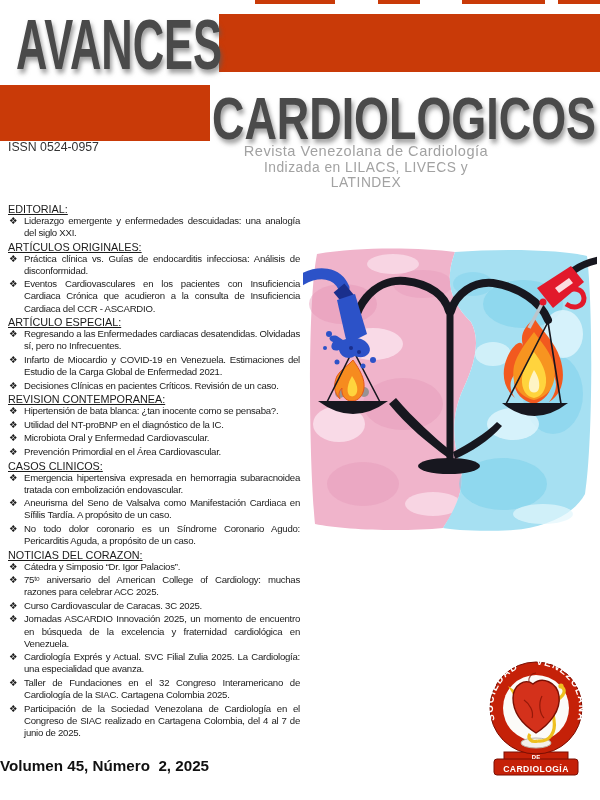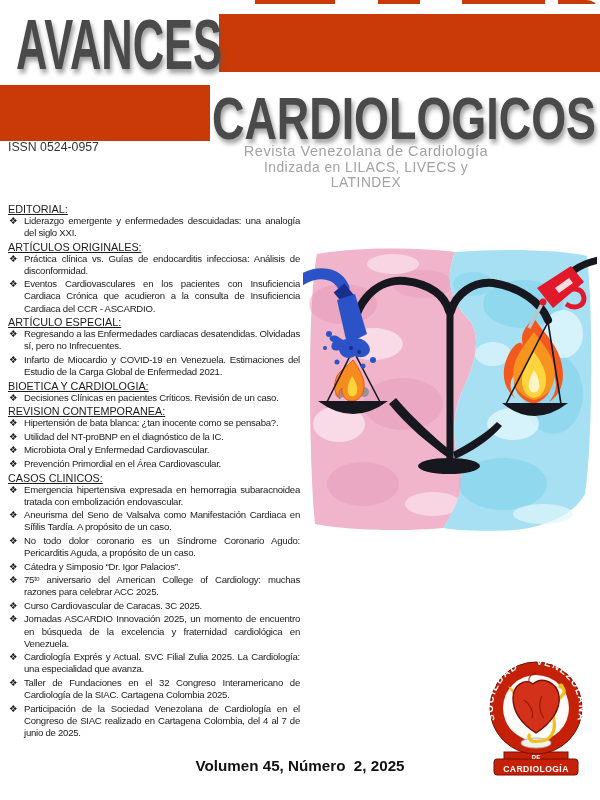--- a/index.html
+++ b/index.html
@@ -1,17 +1,17 @@
 <!DOCTYPE html>
 <html><head>
 <meta charset="utf-8">
 <style>
   html,body{margin:0;padding:0;background:#fff;}
   #page{position:relative;width:600px;height:800px;background:#fff;overflow:hidden;
-        font-family:"Liberation Sans",sans-serif;border-radius:14px;}
+        font-family:"Liberation Sans",sans-serif;}
 
   
   .dash{position:absolute;top:0;height:4px;background:#C93A08;}
   .bar{position:absolute;background:#C93A08;}
   #bar-right{left:219px;top:14px;width:381px;height:58px;}
   #bar-left{left:0;top:85px;width:210px;height:56px;}
   .title-svg{position:absolute;overflow:visible;}
   .title-svg text{fill:#4A4A4A;font-family:"Liberation Sans",sans-serif;font-weight:bold;
         filter:drop-shadow(2.5px 3px 2px rgba(90,90,90,.6));}
   #title1{left:14px;top:12px;}
@@ -27,21 +27,21 @@
   .item{display:flex;margin:0 0 1.5px 0;}
   .b{flex:none;width:15px;font-size:9.5px;line-height:12.1px;padding-left:1px;}
   .t{flex:1;text-align:justify;font-size:9.6px;line-height:12.1px;letter-spacing:-0.25px;}
 
   
   #illustration{position:absolute;left:303px;top:244px;}
   #svc-logo{position:absolute;left:484px;top:652px;}
   #svc-logo text{font-family:"Liberation Sans",sans-serif;}
 
   
-  #volume{position:absolute;left:0;top:757px;width:600px;text-align:center;
+  #volume{position:absolute;left:0;top:757px;width:600px;text-align:left;
           font-size:15.2px;font-weight:bold;color:#111;}
   #volume span{white-space:pre;}
 </style>
 </head>
 <body>
 
 <div id="page">
 
   <div class="dash" style="left:255px;width:80px;"></div>
   <div class="dash" style="left:378px;width:42px;"></div>
@@ -93,21 +93,20 @@
     <div class="sec">ARTÍCULO ESPECIAL:</div>
     <div class="item">
       <span class="b">❖</span>
       <span class="t">Regresando a las Enfermedades cardiacas desatendidas. Olvidadas sí, pero no Infrecuentes.</span>
     </div>
     <div class="item">
       <span class="b">❖</span>
       <span class="t">Infarto de Miocardio y COVID-19 en Venezuela. Estimaciones del Estudio de la Carga Global de Enfermedad 2021.</span>
     </div>
 
-    <div class="sec">BIOETICA Y CARDIOLOGIA:</div>
     <div class="item">
       <span class="b">❖</span>
       <span class="t">Decisiones Clínicas en pacientes Críticos. Revisión de un caso.</span>
     </div>
 
     <div class="sec">REVISION CONTEMPORANEA:</div>
     <div class="item">
       <span class="b">❖</span>
       <span class="t">Hipertensión de bata blanca: ¿tan inocente como se pensaba?.</span>
     </div>
@@ -131,20 +130,21 @@
     </div>
     <div class="item">
       <span class="b">❖</span>
       <span class="t">Aneurisma del Seno de Valsalva como Manifestación Cardiaca en Sífilis Tardía. A propósito de un caso.</span>
     </div>
     <div class="item">
       <span class="b">❖</span>
       <span class="t">No todo dolor coronario es un Síndrome Coronario Agudo: Pericarditis Aguda, a propósito de un caso.</span>
     </div>
 
+    <div class="sec">NOTICIAS DEL CORAZON:</div>
     <div class="item">
       <span class="b">❖</span>
       <span class="t">Cátedra y Simposio “Dr. Igor Palacios”.</span>
     </div>
     <div class="item">
       <span class="b">❖</span>
       <span class="t">75ᵗᵒ aniversario del American College of Cardiology: muchas razones para celebrar ACC 2025.</span>
     </div>
     <div class="item">
       <span class="b">❖</span>

